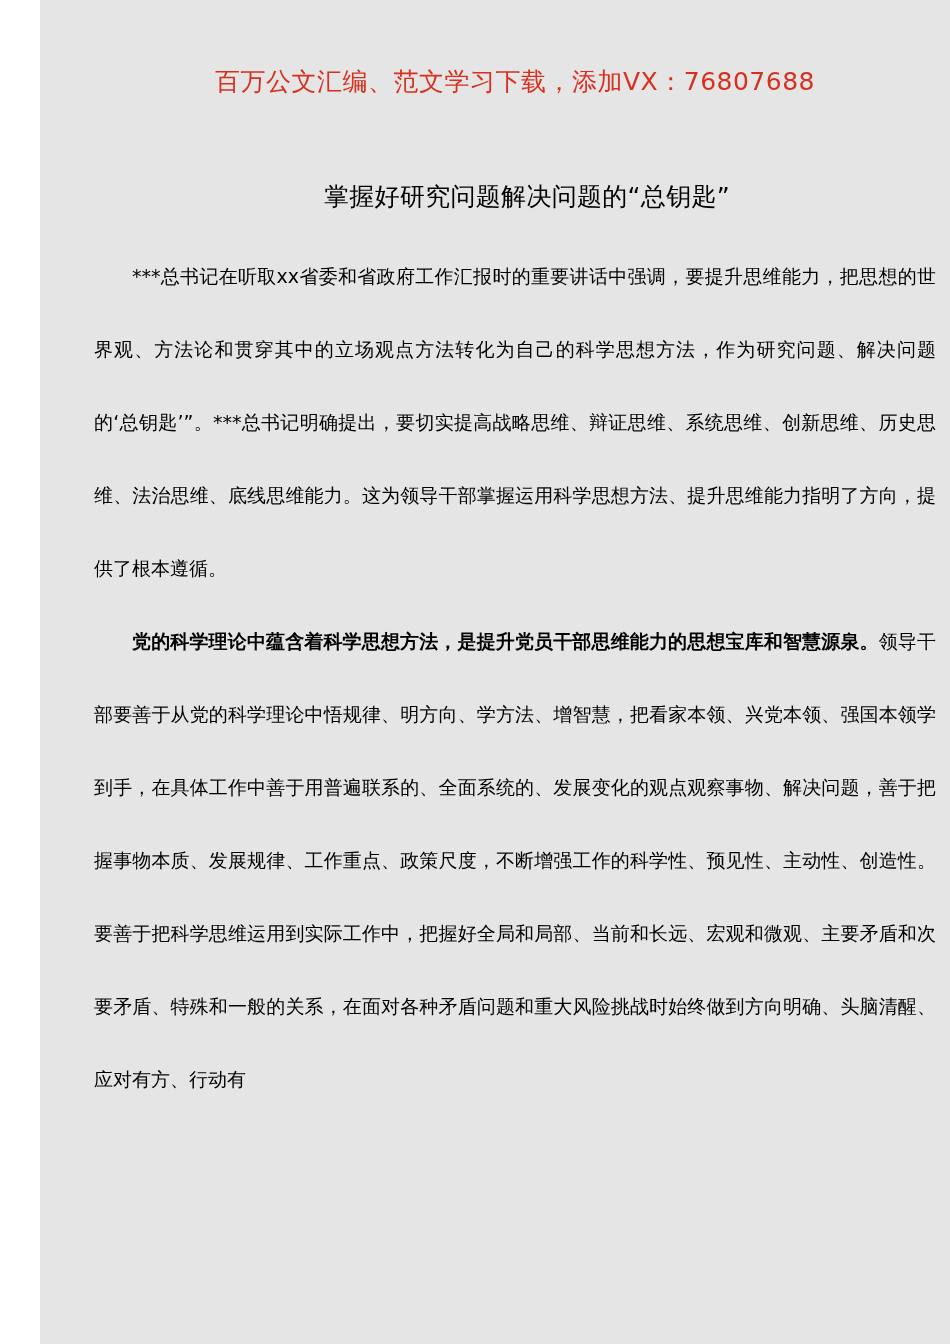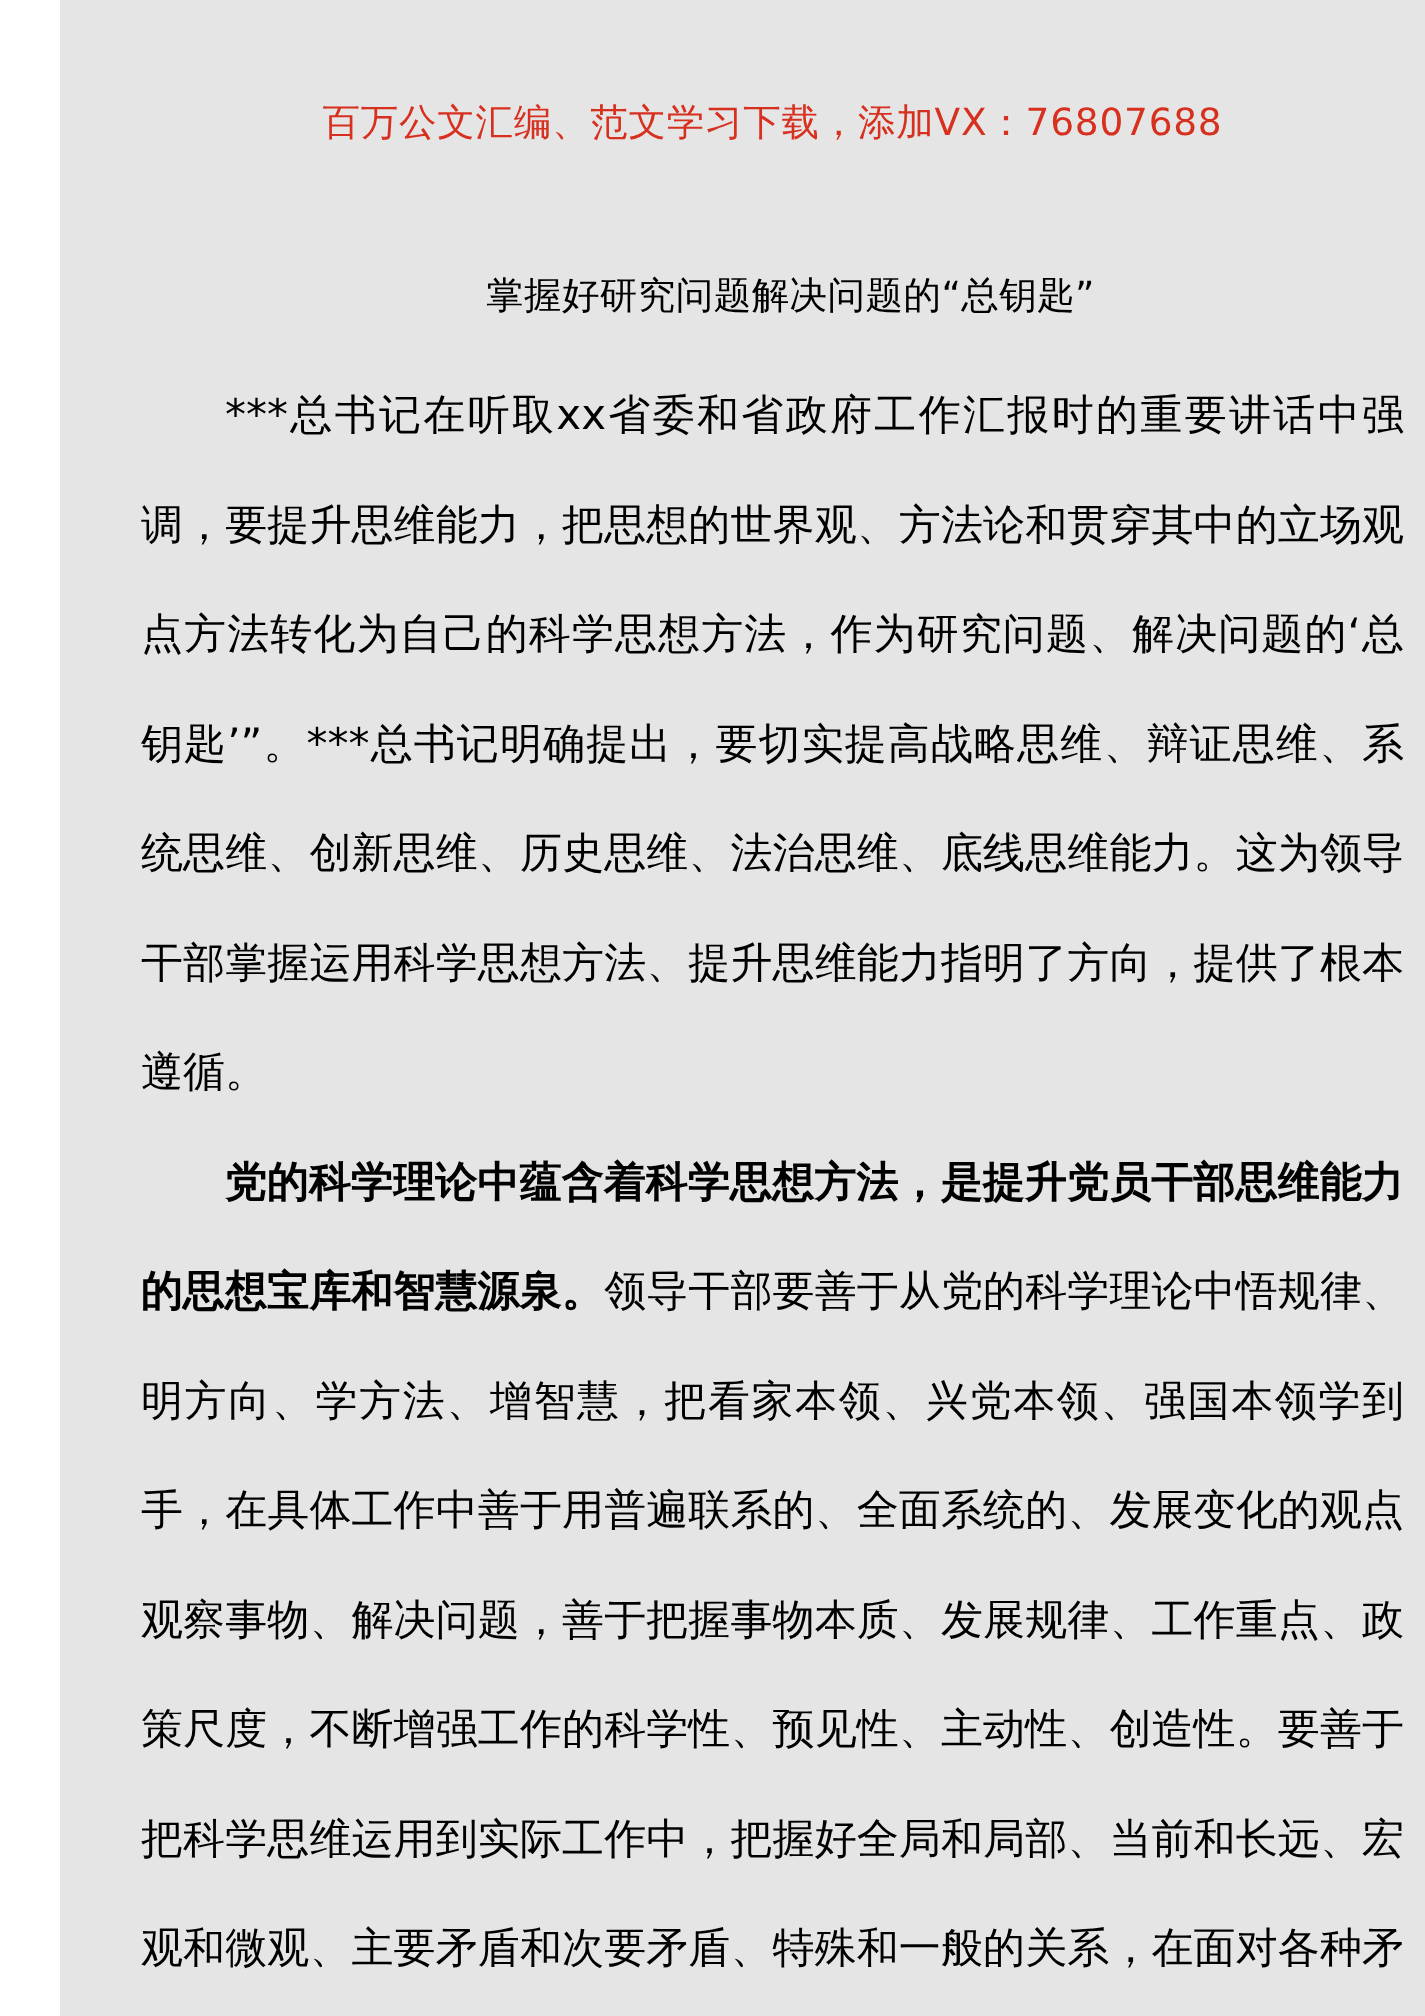--- a/index.html
+++ b/index.html
@@ -45,21 +45,21 @@
     white-space: nowrap;
   }
   .body-block {
     position: absolute;
     left: 54px;
     top: 240px;
     width: 842px;
   }
   p.para {
     margin: 0;
-    font-size: 28px;
+    font-size: 19px;
     line-height: 73px;
     text-align: justify;
     text-align-last: left;
     text-justify: inter-character;
     letter-spacing: 0px;
     word-break: break-all;
   }
   p.para.indent {
     text-indent: 2em;
   }

